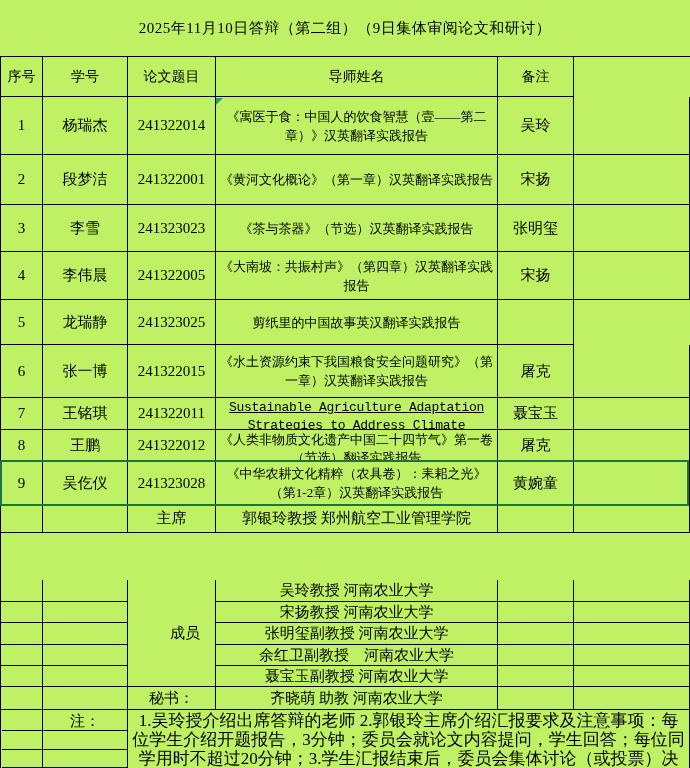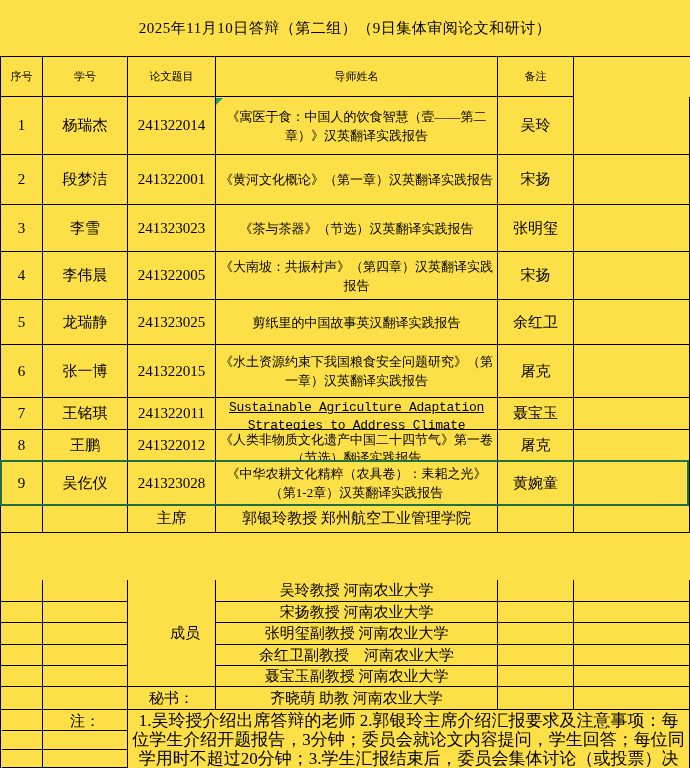--- a/index.html
+++ b/index.html
@@ -1,29 +1,29 @@
 <!DOCTYPE html>
 <html style="--red: #e80000; --sel: #1f7145; --marker: #21a366;"><head>
 <meta charset="utf-8">
 <style>
   html,body{margin:0;padding:0;background:#fff;}
-  .sheet{position:relative;width:690px;height:768px;background:#fde047;color:#000;
+  .sheet{position:relative;width:690px;height:768px;background:#bef264;color:#000;
          font-family:"Liberation Serif","DejaVu Serif",serif;overflow:hidden;}
   .title-row{height:56px;display:flex;align-items:center;justify-content:center;
              font-size:15px;letter-spacing:.5px;}
   .tbl{border-top:1px solid #000;border-left:1px solid #000;width:689px;}
   .row{display:grid;}
   .cols6{grid-template-columns:42px 85px 88px 282px 76px 116px;}
   .cols-note{grid-template-columns:42px 85px 562px;}
   .cols-sched{grid-template-columns:42px 85px 370px 76px 116px;}
   .cols-stub{grid-template-columns:127px 370px 76px 116px;}
   .c{box-sizing:border-box;border-right:1px solid #000;border-bottom:1px solid #000;
      display:flex;align-items:center;justify-content:center;text-align:center;
      overflow:hidden;font-size:15px;line-height:19px;padding:0 2px;}
-  .hd{font-size:11px;}
+  .hd{font-size:14px;}
   .thesis{font-size:13px;}
   .clip2{align-items:flex-start;padding-top:1px;line-height:18px;}
   .mono{font-family:"Liberation Mono","DejaVu Sans Mono",monospace;font-size:13px;letter-spacing:-0.3px;text-decoration:underline;}
   .h40{height:40px}.h58{height:58px}.h50{height:50px}.h47{height:47px}.h48{height:48px}
   .h45{height:45px}.h53{height:53px}.h32{height:32px}.h43{height:43px}
   .h28{height:28px}.h22{height:22px}.h21{height:21px}.h23{height:23px}.h77{height:77px}.h5{height:5px}
   .m3{border-bottom:none;}
   .members-block{position:relative;margin-top:47px;}
   .members-label{position:absolute;left:140px;top:0;width:88px;height:100%;
                  display:flex;align-items:center;justify-content:center;font-size:15px;}
@@ -85,21 +85,20 @@
       <div class="c">241322005</div>
       <div class="c thesis">《大南坡：共振村声》（第四章）汉英翻译实践报告</div>
       <div class="c">宋扬</div>
       <div class="c"></div>
     </div>
     <div class="row cols6 h45">
       <div class="c">5</div>
       <div class="c">龙瑞静</div>
       <div class="c">241323025</div>
       <div class="c thesis">剪纸里的中国故事英汉翻译实践报告</div>
-      <div class="c">余红卫</div>
       <div class="c"></div>
     </div>
     <div class="row cols6 h53">
       <div class="c">6</div>
       <div class="c">张一博</div>
       <div class="c">241322015</div>
       <div class="c thesis">《水土资源约束下我国粮食安全问题研究》（第一章）汉英翻译实践报告</div>
       <div class="c">屠克</div>
       <div class="c"></div>
     </div>

